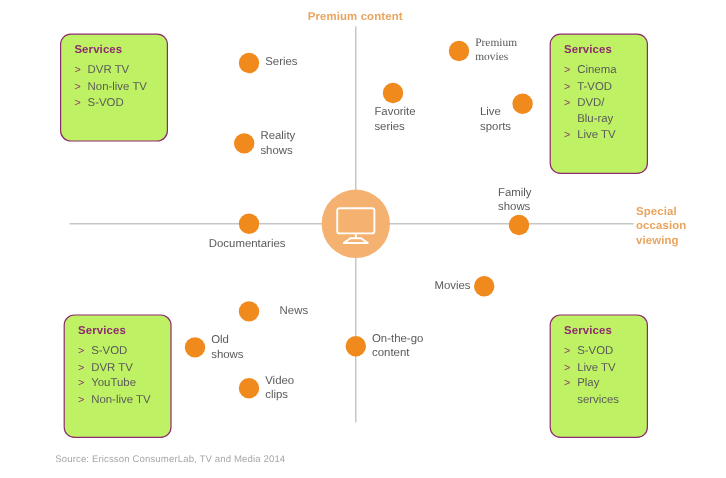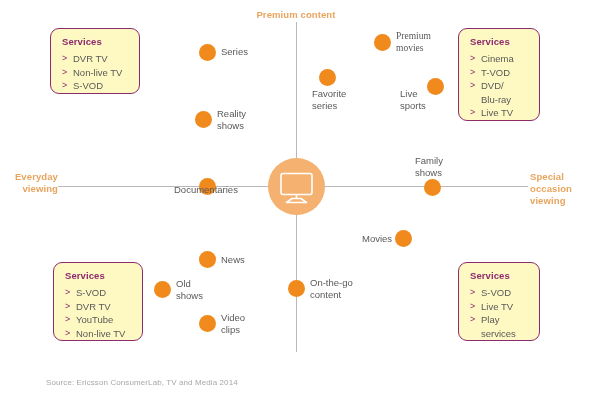--- a/index.html
+++ b/index.html
@@ -55,23 +55,23 @@
     font-size:9.5px;
     line-height:11.5px;
     white-space:pre-line;
   }
 
   
   .svc{
     position:absolute;
     border:1.4px solid #8e2a6e;
     border-radius:9px;
-    background:#fef9c3;
+    background:#bef264;
     box-sizing:border-box;
-    padding:7px 9px 0 11px;
+    padding:7px 9px 24px 11px;
   }
   .svc-title{
     color:#8e2a6e;
     font-size:9.5px;
     font-weight:bold;
     margin-bottom:5px;
     letter-spacing:.1px;
   }
   .svc-list{list-style:none;margin:0;padding:0;}
   .svc-list li{
@@ -98,22 +98,20 @@
   }
 </style>
 </head>
 <body>
 
 <div class="stage">
 
   <div class="axis-h"></div>
   <div class="axis-v"></div>
 
-  <div class="axis-cap cap-left">Everyday
-viewing</div>
   <div class="axis-cap cap-right">Special
 occasion
 viewing</div>
   <div class="axis-cap cap-top">Premium content</div>
 
   <div class="hub">
     <span>
       <svg width="57" height="57" viewBox="0 0 57 57">
         <rect x="13" y="15.5" width="31" height="21" rx="2" ry="2" fill="none" stroke="#ffffff" stroke-width="1.6"></rect>
         <path d="M28.5 36.5 L28.5 41" stroke="#ffffff" stroke-width="1.6" fill="none"></path>
@@ -135,31 +133,31 @@
 
   <div class="dot" style="left:319px;top:69px;"></div>
   <div class="dot-label" style="left:312px;top:88px;">Favorite
 series</div>
 
   <div class="dot" style="left:427px;top:78px;"></div>
   <div class="dot-label" style="left:400px;top:88px;">Live
 sports</div>
 
   <div class="dot" style="left:199px;top:178px;"></div>
-  <div class="dot-label" style="left:174px;top:184px;">Documentaries</div>
+  <div class="dot-label" style="left:174px;top:198px;">Documentaries</div>
 
   <div class="dot" style="left:424px;top:179px;"></div>
   <div class="dot-label" style="left:415px;top:155px;">Family
 shows</div>
 
   <div class="dot" style="left:395px;top:230px;"></div>
   <div class="dot-label" style="left:362px;top:233px;">Movies</div>
 
   <div class="dot" style="left:199px;top:251px;"></div>
-  <div class="dot-label" style="left:221px;top:254px;">News</div>
+  <div class="dot-label" style="left:233px;top:254px;">News</div>
 
   <div class="dot" style="left:154px;top:281px;"></div>
   <div class="dot-label" style="left:176px;top:278px;">Old
 shows</div>
 
   <div class="dot" style="left:199px;top:315px;"></div>
   <div class="dot-label" style="left:221px;top:312px;">Video
 clips</div>
 
   <div class="dot" style="left:288px;top:280px;"></div>

